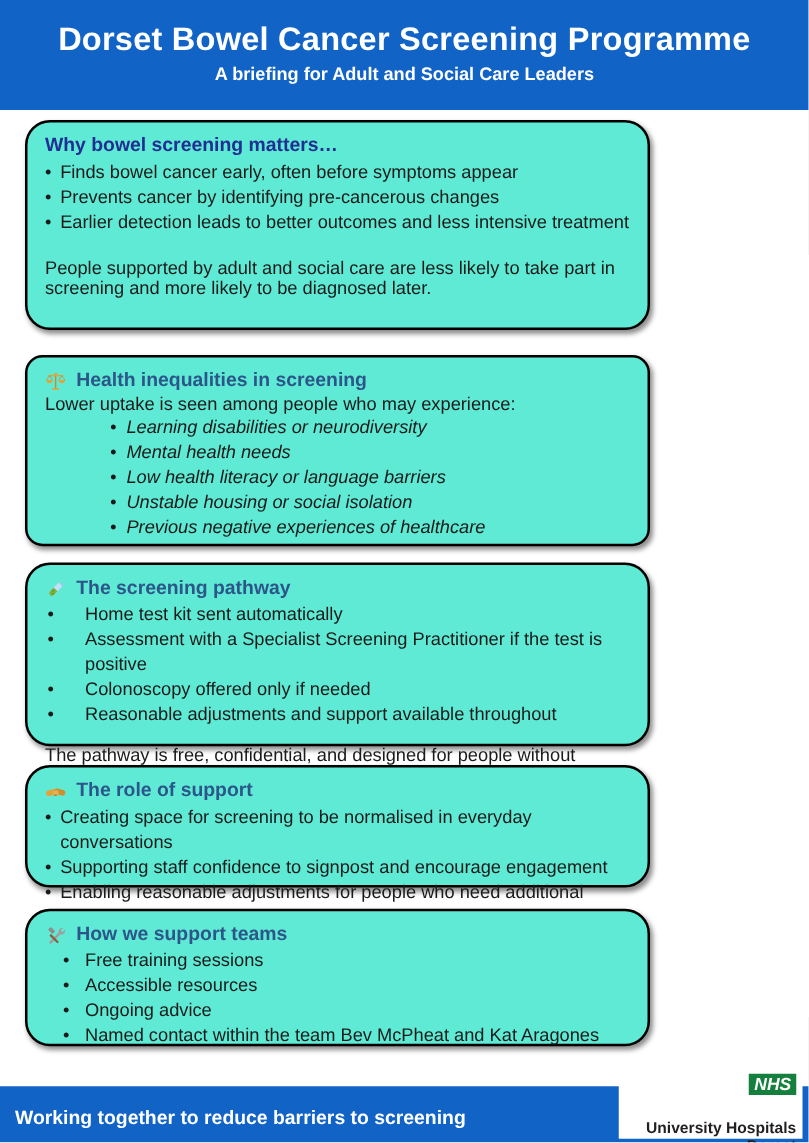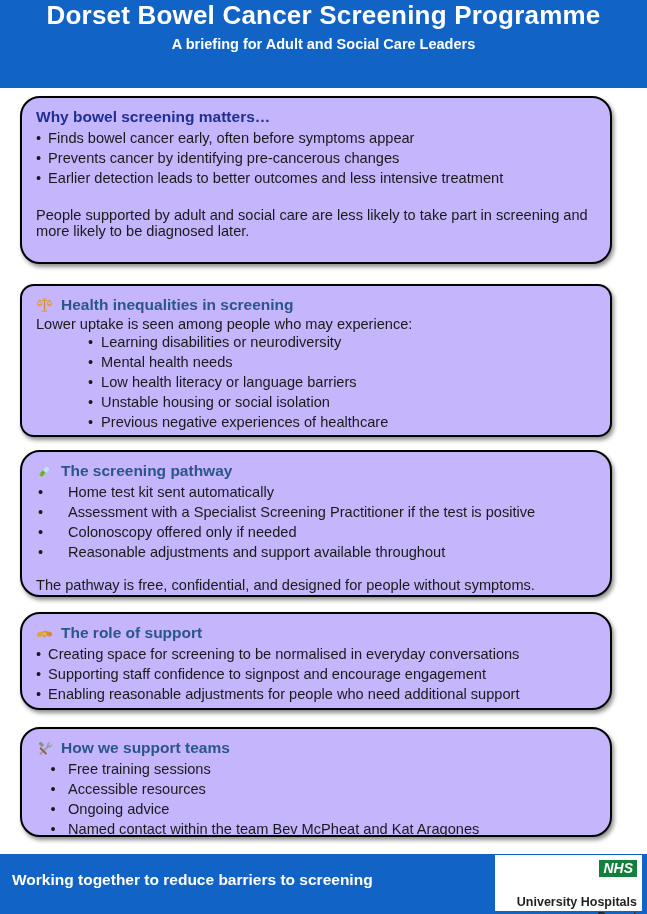--- a/index.html
+++ b/index.html
@@ -10,27 +10,28 @@
     background: #ffffff;
     font-family: "Liberation Sans", sans-serif;
     color: #1a1a1a;
     overflow: hidden;
     margin: 0 auto;
   }
   
   .banner-top {
     position: absolute; top: 0; left: 0; right: 0; height: 88px;
     background: #1263c6; color: #ffffff; text-align: center;
+    padding-top: 16px;
   }
   .banner-top h1 { font-size: 26px; font-weight: bold; letter-spacing: 0.2px; }
   .banner-top .subtitle { font-size: 14.5px; font-weight: bold; margin-top: 5px; }
   
   .card {
-    position: absolute; left: 20px; width: 592px;
-    background: #c4b5fd;
+    position: absolute; left: 20px; width: 500px;
+    background: #5eead4;
     border: 2.5px solid #000000;
     border-radius: 20px;
     box-shadow: 2px 3px 4px rgba(0,0,0,0.45);
     padding: 8px 14px 6px 14px;
     font-size: 14.6px; line-height: 20px;
   }
   #card-1 { top: 96px;  height: 168px; }
   #card-2 { top: 284px; height: 153px; border-radius: 14px; }
   #card-3 { top: 450px; height: 147px; }
   #card-4 { top: 612px; height: 98px;  }
@@ -42,28 +43,28 @@
   }
   #card-1 .card-title { color: #202f91; }
   .icon { width: 17px; height: 17px; flex: 0 0 auto; display: inline-block; }
   .li { display: flex; }
   .li::before { content: "\2022"; }
   
   .li.tight::before { margin-right: 7px; }
   
   .li.tab::before { width: 30px; flex: 0 0 auto; padding-left: 2px; }
   
-  .li.indent { margin-left: 52px; }
+  .li.indent { margin-left: 52px; font-style: italic; }
   .li.indent::before { margin-right: 8px; }
   .spacer { height: 19px; }
   .spacer-sm { height: 15px; }
   .para { line-height: 16px; }
   
   .banner-bottom {
-    position: absolute; left: 0; right: 0; bottom: 0; height: 60px;
+    position: absolute; left: 0; right: 0; bottom: 0; height: 45px;
     background: #1263c6;
   }
   .tagline {
     position: absolute; left: 12px; top: 17px;
     color: #ffffff; font-size: 15.5px; font-weight: bold;
   }
   .nhs-box {
     position: absolute; right: 5px; bottom: 3px;
     width: 147px; height: 56px;
     background: #ffffff;

